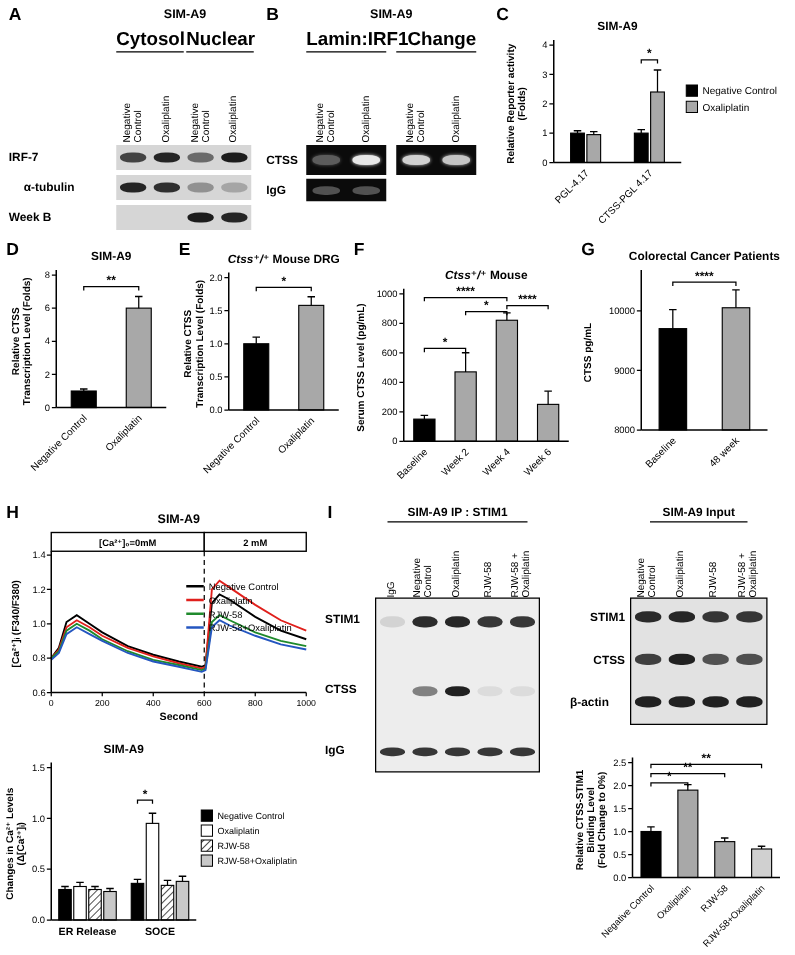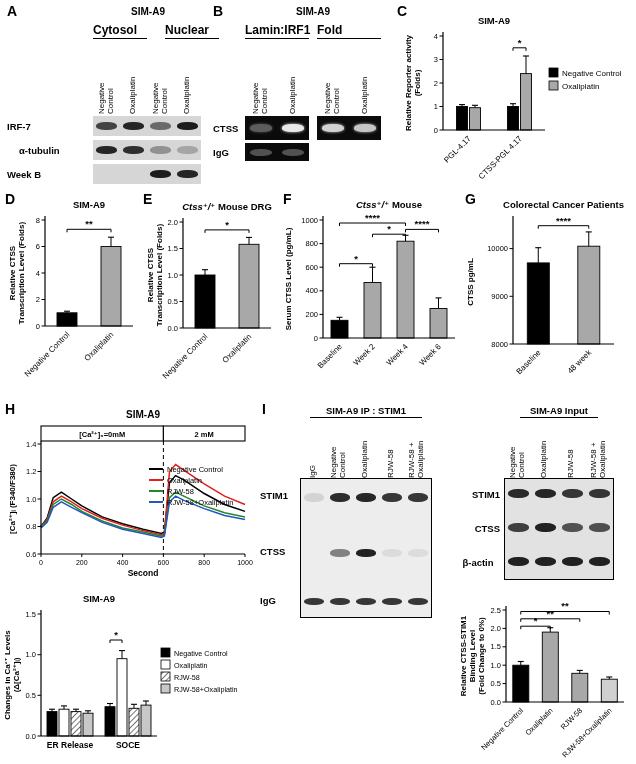--- a/index.html
+++ b/index.html
@@ -3,39 +3,39 @@
 <meta charset="utf-8">
 <style>
 html,body{margin:0;padding:0;}
 body{font-family:"Liberation Sans","DejaVu Sans",sans-serif;background:#fff;color:#000;}
 #fig{position:relative;width:636px;height:764px;background:#fff;overflow:hidden;}
 .panel{position:absolute;}
 .plabel{position:absolute;font-weight:700;font-size:14px;line-height:14px;}
 .chart{position:absolute;}
 .blot-title{position:absolute;font-weight:700;font-size:10px;text-align:center;white-space:nowrap;}
 .blot-title.ul{border-bottom:1.5px solid #000;padding-bottom:1px;font-size:9.5px;}
-.hdr{position:absolute;font-weight:700;font-size:12px;text-align:left;border-bottom:1.5px solid #000;padding-bottom:1px;white-space:nowrap;}
+.hdr{position:absolute;font-weight:700;font-size:15px;text-align:right;border-bottom:1.5px solid #000;padding-bottom:1px;white-space:nowrap;}
 .rowlab{position:absolute;font-weight:700;font-size:9.5px;white-space:nowrap;}
 .vlab{position:absolute;}
 .vlab>div{position:absolute;left:0;transform-origin:0 0;transform:rotate(-90deg);font-size:8px;line-height:9px;}
 .bbox{position:absolute;}
 .band{position:absolute;border-radius:45%;}
 .bdr{border:1.5px solid #000;}
 svg{display:block;}
 </style>
 </head>
 <body>
 
 <div id="fig">
 
   <div class="panel" id="panel-A" style="left:5px;top:4px;width:205px;height:188px">
     <span class="plabel" style="left:2px;top:0">A</span>
   <div class="blot-title" style="left:88px;top:2px;width:110px">SIM-A9</div>
       <div class="hdr" style="left:88px;top:19px;width:54px">Cytosol</div>
-      <div class="hdr" style="left:160px;top:19px;width:54px">Nuclear</div>
+      <div class="hdr" style="left:144px;top:19px;width:54px">Nuclear</div>
       <div class="vlab" style="left:91.5px;top:33px;width:20px;height:77px">
         <div style="top:77px;width:50px">Negative Control</div>
       </div>
       <div class="vlab" style="left:123.0px;top:33px;width:11px;height:77px">
         <div style="top:77px;width:50px">Oxaliplatin</div>
       </div>
       <div class="vlab" style="left:145.5px;top:33px;width:20px;height:77px">
         <div style="top:77px;width:50px">Negative Control</div>
       </div>
       <div class="vlab" style="left:177.0px;top:33px;width:11px;height:77px">
@@ -59,21 +59,21 @@
       <div class="bbox" style="left:88px;top:160px;width:108px;height:20px;background:#d6d6d6">
         <div class="band" style="left:57px;top:6px;width:21px;height:8px;background:#121212;opacity:0.95"></div>
         <div class="band" style="left:84px;top:6px;width:21px;height:8px;background:#121212;opacity:0.9"></div>
       </div>
     </div>
 
   <div class="panel" id="panel-B" style="left:211px;top:4px;width:180px;height:188px">
     <span class="plabel" style="left:2px;top:0">B</span>
   <div class="blot-title" style="left:34px;top:2px;width:136px">SIM-A9</div>
       <div class="hdr" style="left:34px;top:19px;width:64px">Lamin:IRF1</div>
-      <div class="hdr" style="left:106px;top:19px;width:64px">Fold</div>
+      <div class="hdr" style="left:106px;top:19px;width:64px">Change</div>
       <div class="vlab" style="left:40.0px;top:33px;width:20px;height:77px">
         <div style="top:77px;width:50px">Negative Control</div>
       </div>
       <div class="vlab" style="left:76.5px;top:33px;width:11px;height:77px">
         <div style="top:77px;width:50px">Oxaliplatin</div>
       </div>
       <div class="vlab" style="left:112.0px;top:33px;width:20px;height:77px">
         <div style="top:77px;width:50px">Negative Control</div>
       </div>
       <div class="vlab" style="left:148.5px;top:33px;width:11px;height:77px">
@@ -217,21 +217,21 @@
           <text x="6" y="79" font-size="8" font-weight="700" text-anchor="middle" fill="#000" transform="rotate(-90 6 79)">Relative CTSS</text>
           <text x="15" y="79" font-size="8" font-weight="700" text-anchor="middle" fill="#000" transform="rotate(-90 15 79)">Transcription Level (Folds)</text>
           <path d="M 58 36.9 L 58 33.9 L 102 33.9 L 102 36.9" fill="none" stroke="#000" stroke-width="1"></path>
           <text x="80" y="31.94999999999999" font-size="9.5" font-weight="700" text-anchor="middle" fill="#000">*</text>
         </svg>
       </div>
   </div>
 
   <div class="panel" id="panel-F" style="left:281px;top:192px;width:182px;height:210px">
     <span class="plabel" style="left:2px;top:0">F</span>
-    <div class="chart" style="left:2px;top:2px;width:178px;height:206px">
+    <div class="chart" style="left:2px;top:17px;width:178px;height:206px">
         <svg width="178" height="206" viewBox="0 0 178 206">
           <defs>
             <pattern id="h_F" width="4" height="4" patternUnits="userSpaceOnUse" patternTransform="rotate(45)">
               <rect width="4" height="4" fill="#fff"></rect>
               <line x1="0" y1="0" x2="0" y2="4" stroke="#000" stroke-width="1.1"></line>
             </pattern>
           </defs>
           <text x="106" y="14" font-size="9.5" font-weight="700" text-anchor="middle"><tspan font-style="italic">Ctss⁺/⁺</tspan><tspan> Mouse</tspan></text>
           <rect x="48.0" y="126.3" width="17" height="17.7" fill="#000000" stroke="#000" stroke-width="0.9"></rect>
           <line x1="56.5" y1="123.3" x2="56.5" y2="126.3" stroke="#000" stroke-width="1"></line>
@@ -515,21 +515,21 @@
         <div style="top:62px;width:50px">Oxaliplatin</div>
       </div>
       <div class="vlab" style="left:308.0px;top:14px;width:11px;height:62px">
         <div style="top:62px;width:50px">RJW-58</div>
       </div>
       <div class="vlab" style="left:330.5px;top:14px;width:20px;height:62px">
         <div style="top:62px;width:50px">RJW-58 + Oxaliplatin</div>
       </div>
       <div class="rowlab" style="left:198px;top:87px;width:44px;text-align:right">STIM1</div>
       <div class="rowlab" style="left:198px;top:121px;width:44px;text-align:right">CTSS</div>
-      <div class="rowlab" style="left:198px;top:155px;width:44px;text-align:center">β-actin</div>
+      <div class="rowlab" style="left:198px;top:155px;width:44px;text-align:left">β-actin</div>
       <div class="bbox bdr" style="left:246px;top:76px;width:108px;height:100px;background:#e2e2e2">
         <div class="band" style="left:3px;top:10px;width:21px;height:9px;background:#161616;opacity:0.9"></div>
         <div class="band" style="left:30px;top:10px;width:21px;height:9px;background:#161616;opacity:0.92"></div>
         <div class="band" style="left:57px;top:10px;width:21px;height:9px;background:#161616;opacity:0.85"></div>
         <div class="band" style="left:84px;top:10px;width:21px;height:9px;background:#161616;opacity:0.85"></div>
         <div class="band" style="left:3px;top:44px;width:21px;height:9px;background:#161616;opacity:0.8"></div>
         <div class="band" style="left:30px;top:44px;width:21px;height:9px;background:#161616;opacity:0.95"></div>
         <div class="band" style="left:57px;top:44px;width:21px;height:9px;background:#161616;opacity:0.7"></div>
         <div class="band" style="left:84px;top:44px;width:21px;height:9px;background:#161616;opacity:0.72"></div>
         <div class="band" style="left:3px;top:78px;width:21px;height:9px;background:#161616;opacity:0.95"></div>

